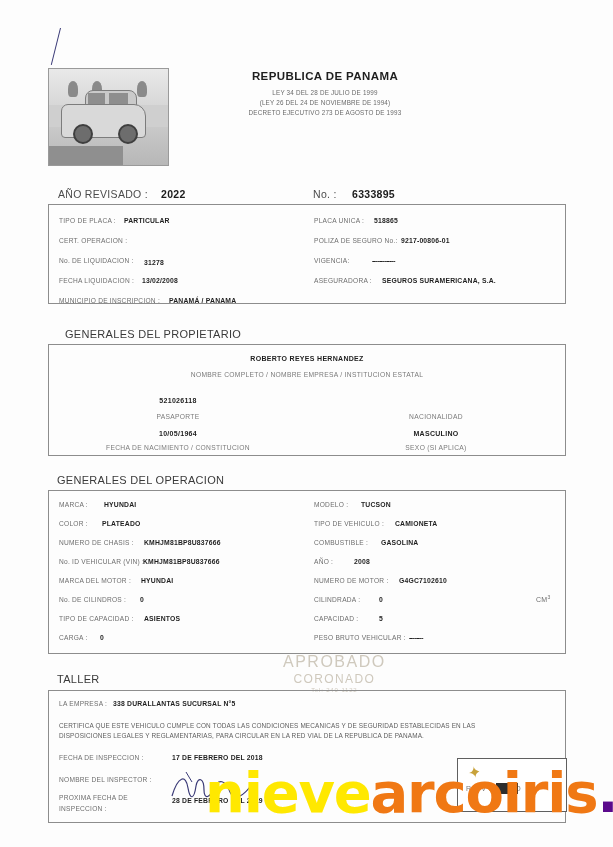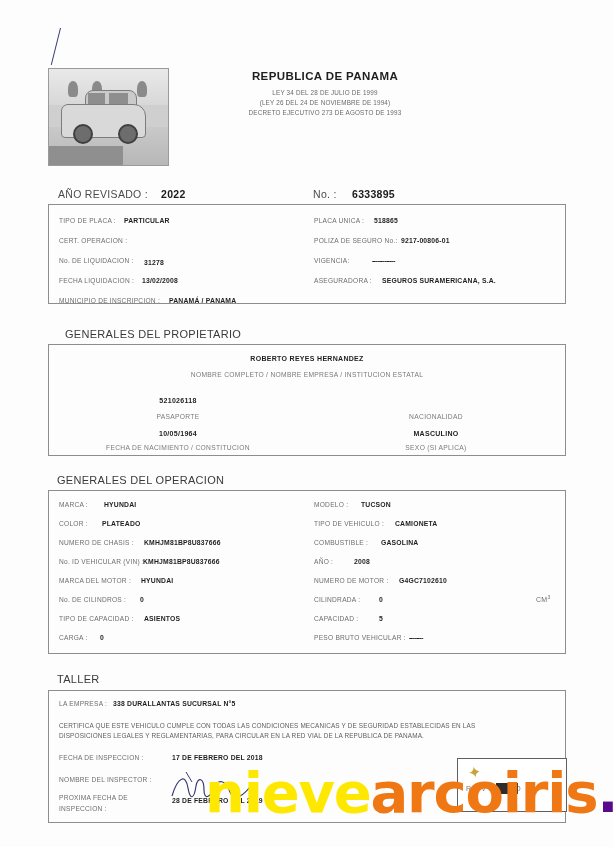--- a/index.html
+++ b/index.html
@@ -431,20 +431,25 @@
     <div class="lbl" style="left:265px; top:105px;">CILINDRADA :</div>
     <div class="val" style="left:330px; top:105px;">0</div>
     <div class="lbl" style="left:265px; top:124px;">CAPACIDAD :</div>
     <div class="val" style="left:330px; top:124px;">5</div>
     <div class="lbl" style="left:265px; top:143px;">PESO BRUTO VEHICULAR :</div>
     <div class="val dots" style="left:360px; top:143px;">--------</div>
 
     <div class="lbl" style="left:487px; top:103px; font-size:7px;"><span>CM</span><span class="sup">3</span></div>
   </div>
 
+  <div class="stamp-aprobado">
+    <div>APROBADO</div>
+    <div class="s2">CORONADO</div>
+    <div class="s3">Tel: 240-1122</div>
+  </div>
 
   <div class="sec-head" style="left:57px; top:673px;">TALLER</div>
   <div class="box" style="left:48px; top:690px; width:518px; height:133px;">
     <div class="lbl" style="left:10px; top:9px;">LA EMPRESA :</div>
     <div class="val" style="left:64px; top:9px;">338 DURALLANTAS SUCURSAL N°5</div>
 
     <div class="cert-text" style="left:10px; top:30px; width:500px;">
       <div>CERTIFICA QUE ESTE VEHICULO CUMPLE CON TODAS LAS CONDICIONES MECANICAS Y DE SEGURIDAD ESTABLECIDAS EN LAS</div>
       <div>DISPOSICIONES LEGALES Y REGLAMENTARIAS, PARA CIRCULAR EN LA RED VIAL DE LA REPUBLICA DE PANAMA.</div>
     </div>

